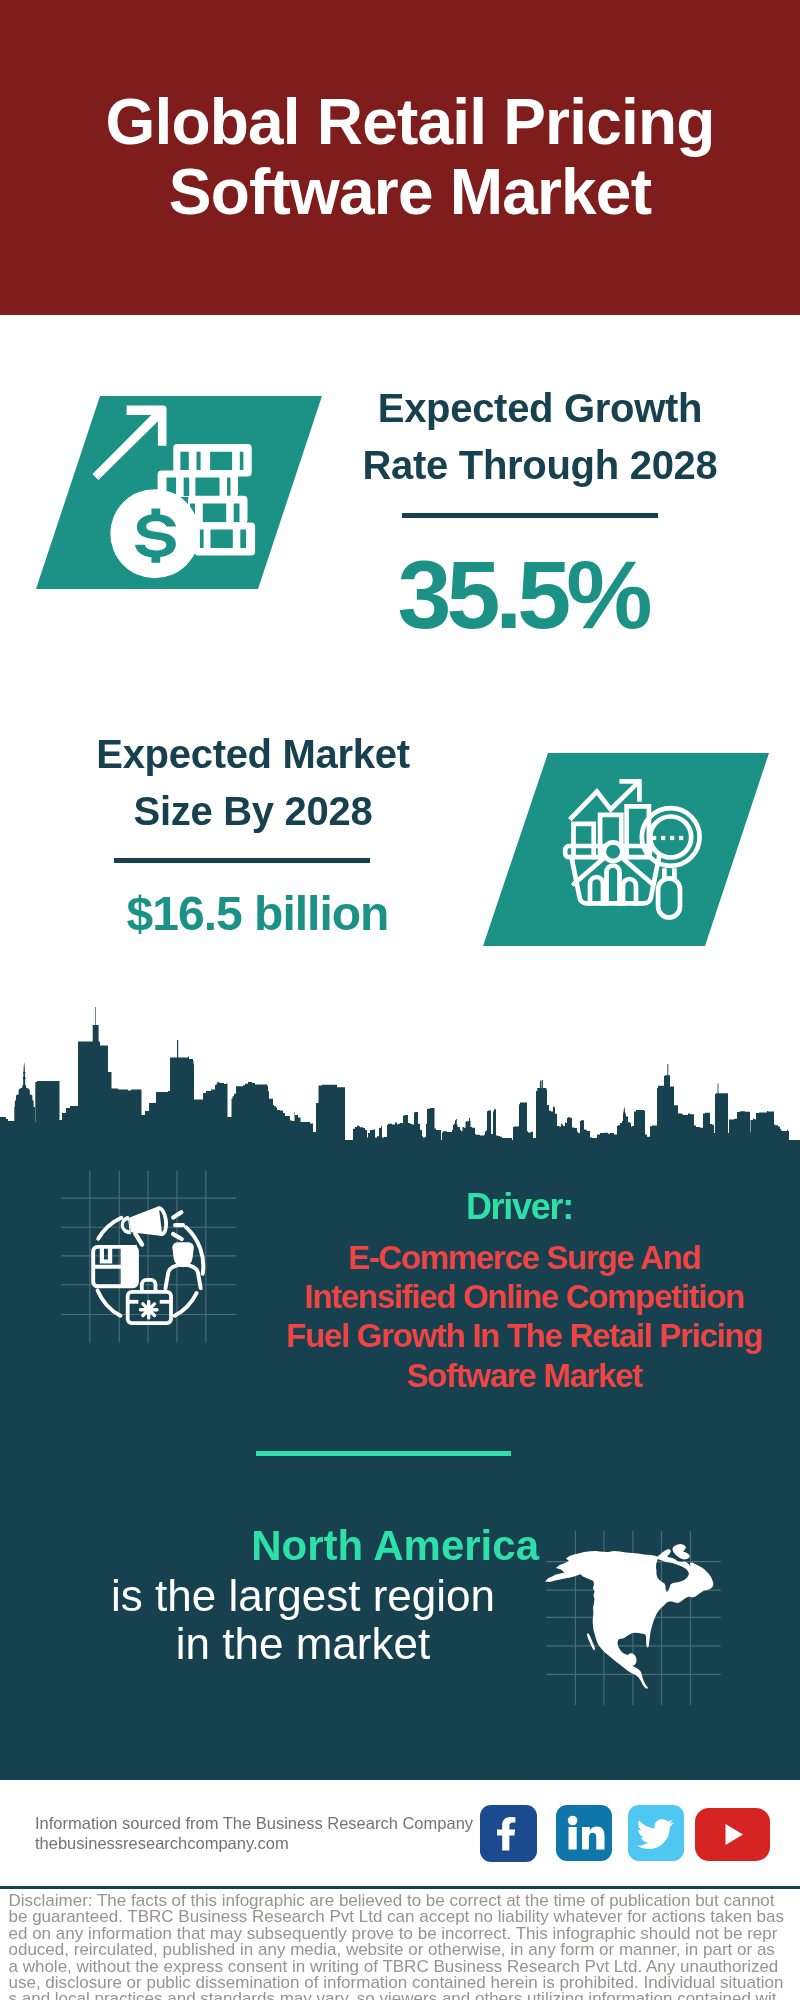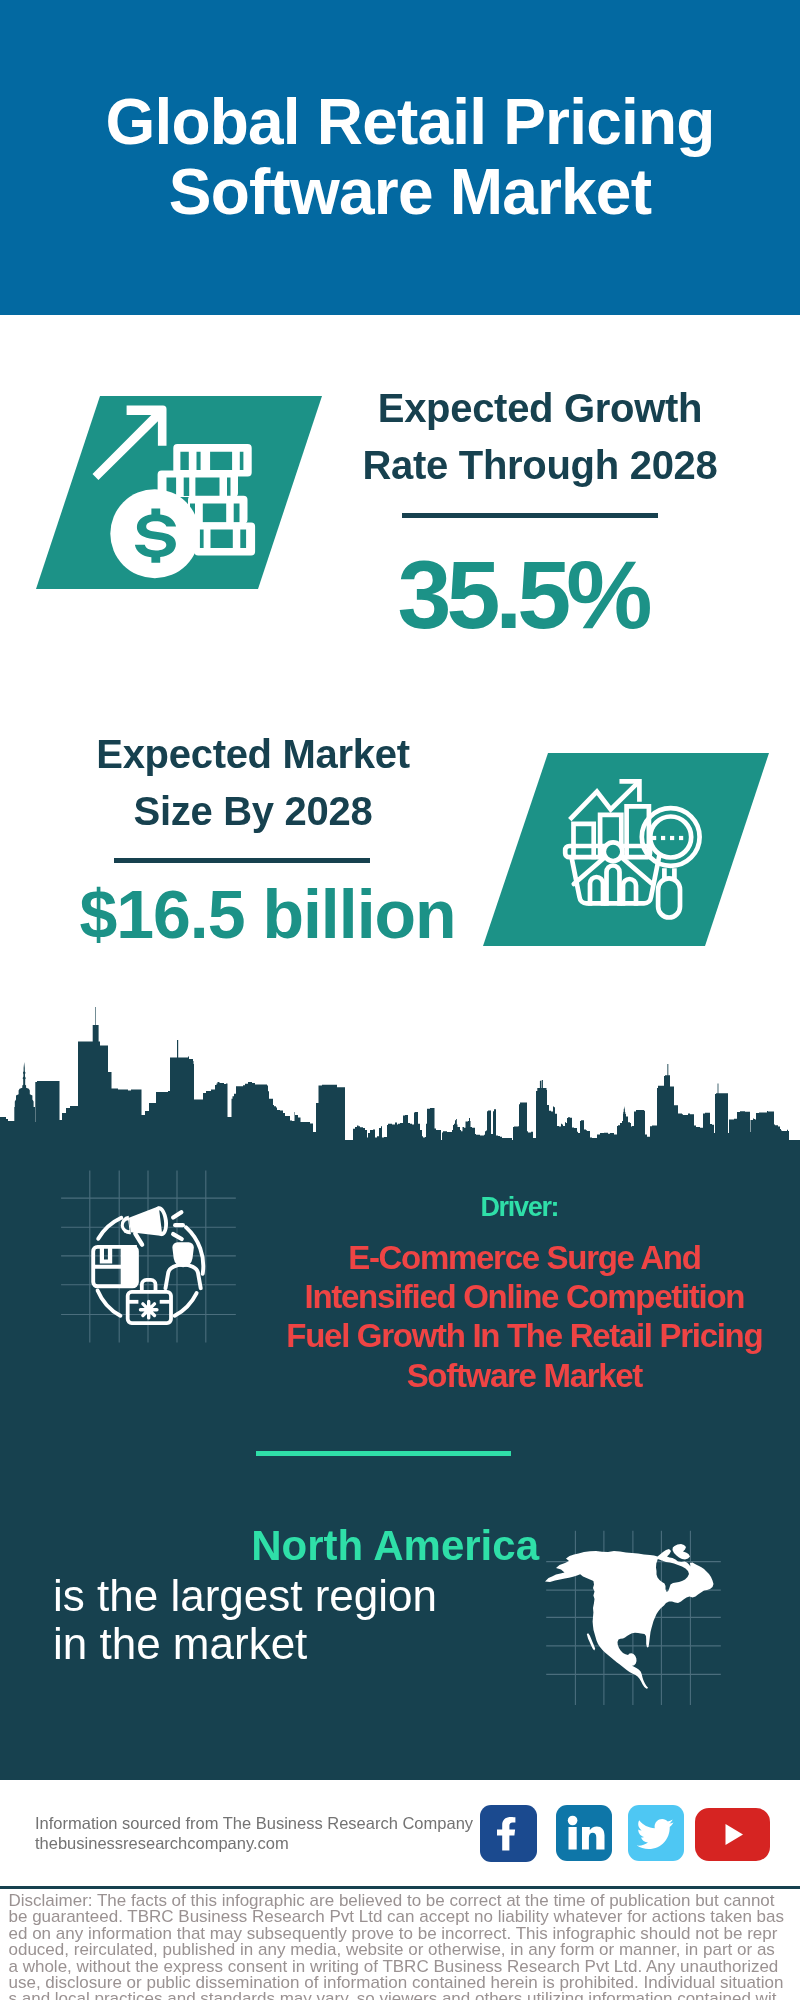--- a/index.html
+++ b/index.html
@@ -1,63 +1,63 @@
 <!DOCTYPE html>
 <html><head>
 <meta charset="utf-8">
 <style>
   html,body{margin:0;padding:0;}
   body{width:800px;height:2000px;background:#ffffff;font-family:"Liberation Sans",sans-serif;overflow:hidden;
        -webkit-font-smoothing:antialiased;}
   .page{position:relative;width:800px;height:2000px;overflow:hidden;}
 
   
-  .header{position:absolute;left:0;top:0;width:800px;height:315px;background:#0369a1;}
+  .header{position:absolute;left:0;top:0;width:800px;height:315px;background:#7f1d1d;}
   .header-title{position:absolute;left:10px;top:0;width:800px;text-align:center;color:#ffffff;
        font-weight:bold;font-size:64px;line-height:70px;letter-spacing:-0.8px;}
   .header-title .l1{position:absolute;left:0;top:87px;width:800px;}
   .header-title .l2{position:absolute;left:0;top:157px;width:800px;}
 
   
   .stat-head{position:absolute;color:#17414f;font-weight:bold;font-size:40px;line-height:57.5px;text-align:center;
        letter-spacing:-0.3px;}
   .rule{position:absolute;height:5px;background:#17414f;}
   .stat-val{position:absolute;color:#1c9287;font-weight:bold;text-align:center;white-space:nowrap;}
 
   .s1-head{left:340px;top:379.5px;width:400px;}
   .s1-rule{left:402px;top:513px;width:256px;}
   .s1-val{left:325px;top:546px;width:400px;font-size:97px;line-height:97px;letter-spacing:-5px;text-indent:-5px;}
 
   .s2-head{left:53px;top:725.5px;width:400px;}
   .s2-rule{left:114px;top:858px;width:256px;}
-  .s2-val{left:68px;top:878px;width:400px;font-size:68px;line-height:72px;letter-spacing:-1px;text-indent:-1px;}
+  .s2-val{left:58px;top:878px;width:400px;font-size:48px;line-height:72px;letter-spacing:-1px;text-indent:-1px;}
 
   
   .plg{position:absolute;}
   .plg svg{display:block;}
 
   
   .darkbody{position:absolute;left:0;top:1140px;width:800px;height:640px;background:#17414f;}
   .skyline{position:absolute;left:0;top:1000px;width:800px;height:150px;}
 
   .drv-icon{position:absolute;left:40px;top:1160px;width:220px;height:200px;}
   .drv-icon svg{display:block;}
   
   .driver-title{position:absolute;left:300px;top:1185px;width:440px;text-align:center;color:#2fdfa8;
-       font-weight:bold;font-size:27px;line-height:44px;letter-spacing:-1.3px;text-indent:-1.3px;}
+       font-weight:bold;font-size:36px;line-height:44px;letter-spacing:-1.3px;text-indent:-1.3px;}
   .driver-body{position:absolute;left:275px;top:1238px;width:500px;text-align:center;color:#ef4444;
        font-weight:bold;font-size:33px;line-height:39.2px;letter-spacing:-1.3px;text-indent:-1.3px;}
   .mid-rule{position:absolute;left:256px;top:1451px;width:255px;height:5px;background:#2fdfa8;}
 
   .na-icon{position:absolute;left:545px;top:1525px;width:180px;height:180px;}
   .na-icon svg{display:block;}
   
   .region-title{position:absolute;left:39px;top:1523px;width:500px;text-align:right;color:#2fdfa8;
        font-weight:bold;font-size:42px;line-height:46px;}
-  .region-body{position:absolute;left:53px;top:1572px;width:500px;color:#ffffff;
+  .region-body{position:absolute;left:53px;top:1572px;width:500px;text-align:center;color:#ffffff;
        font-weight:normal;font-size:44px;line-height:48px;}
 
   
   .footer{position:absolute;left:0;top:0;width:800px;height:2000px;}
   .f-src{position:absolute;left:35px;top:1813px;color:#737373;font-size:16.5px;line-height:20px;}
   .social{position:absolute;border-radius:11px;display:block;overflow:hidden;}
   .social svg{display:block;}
   .divider{position:absolute;left:0;top:1886px;width:800px;height:3px;background:#17414f;}
   .disclaimer{position:absolute;left:8.5px;top:1893px;width:776.5px;color:#9a9292;font-size:17px;line-height:16.4px;word-break:break-all;}
 </style>

